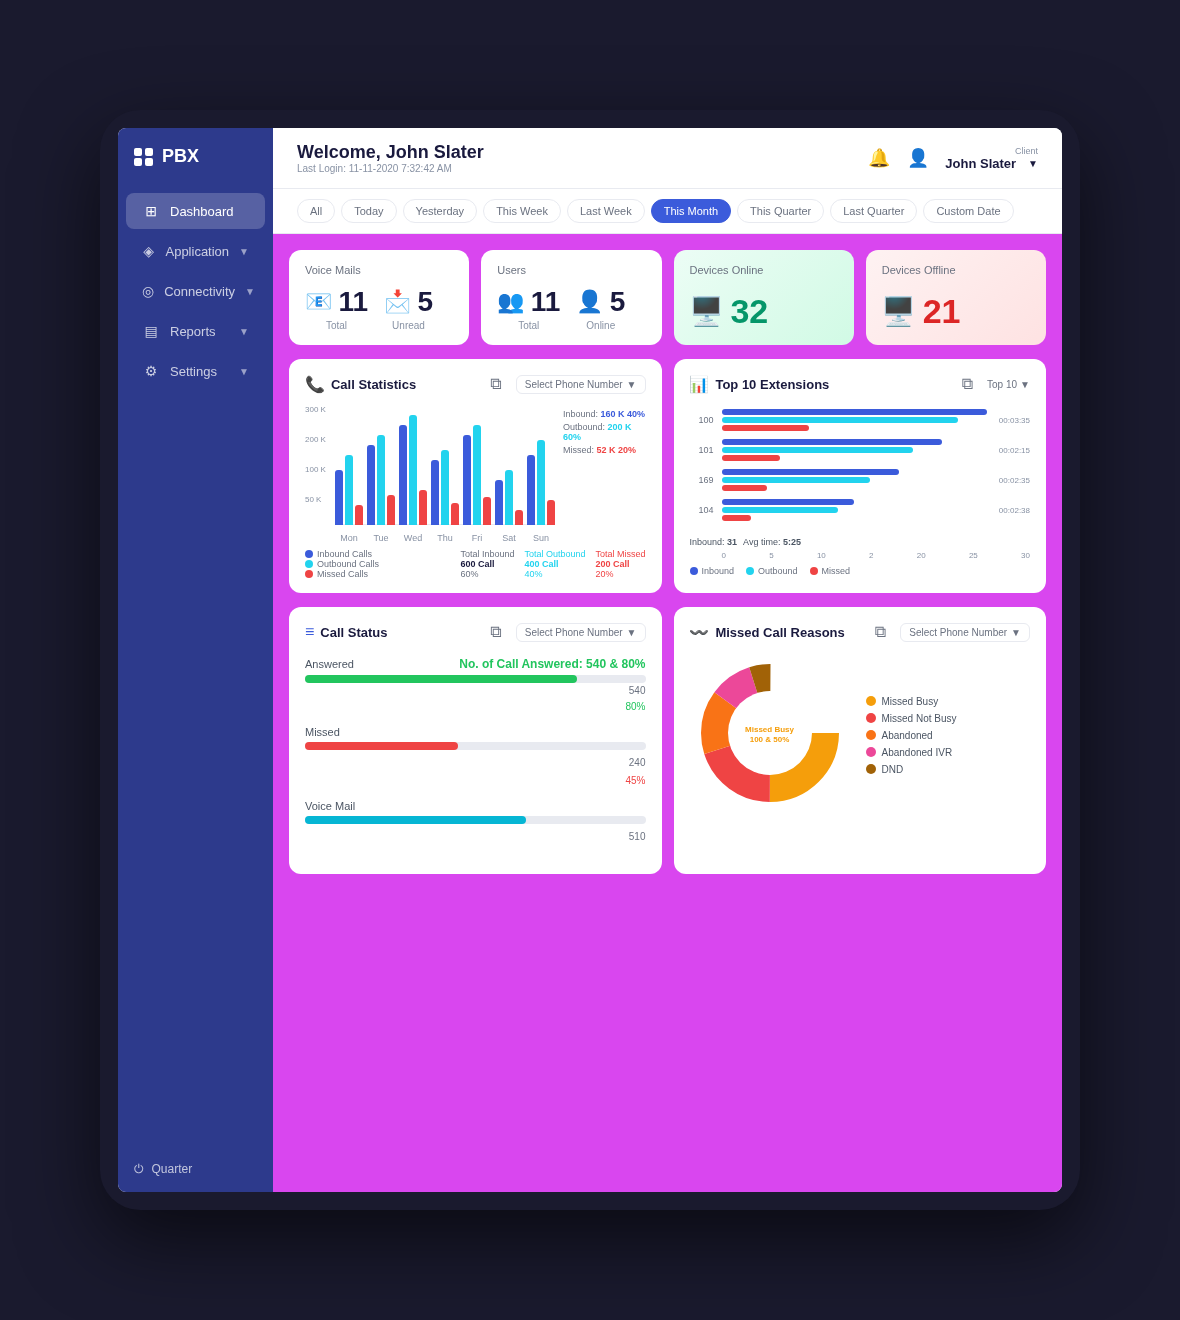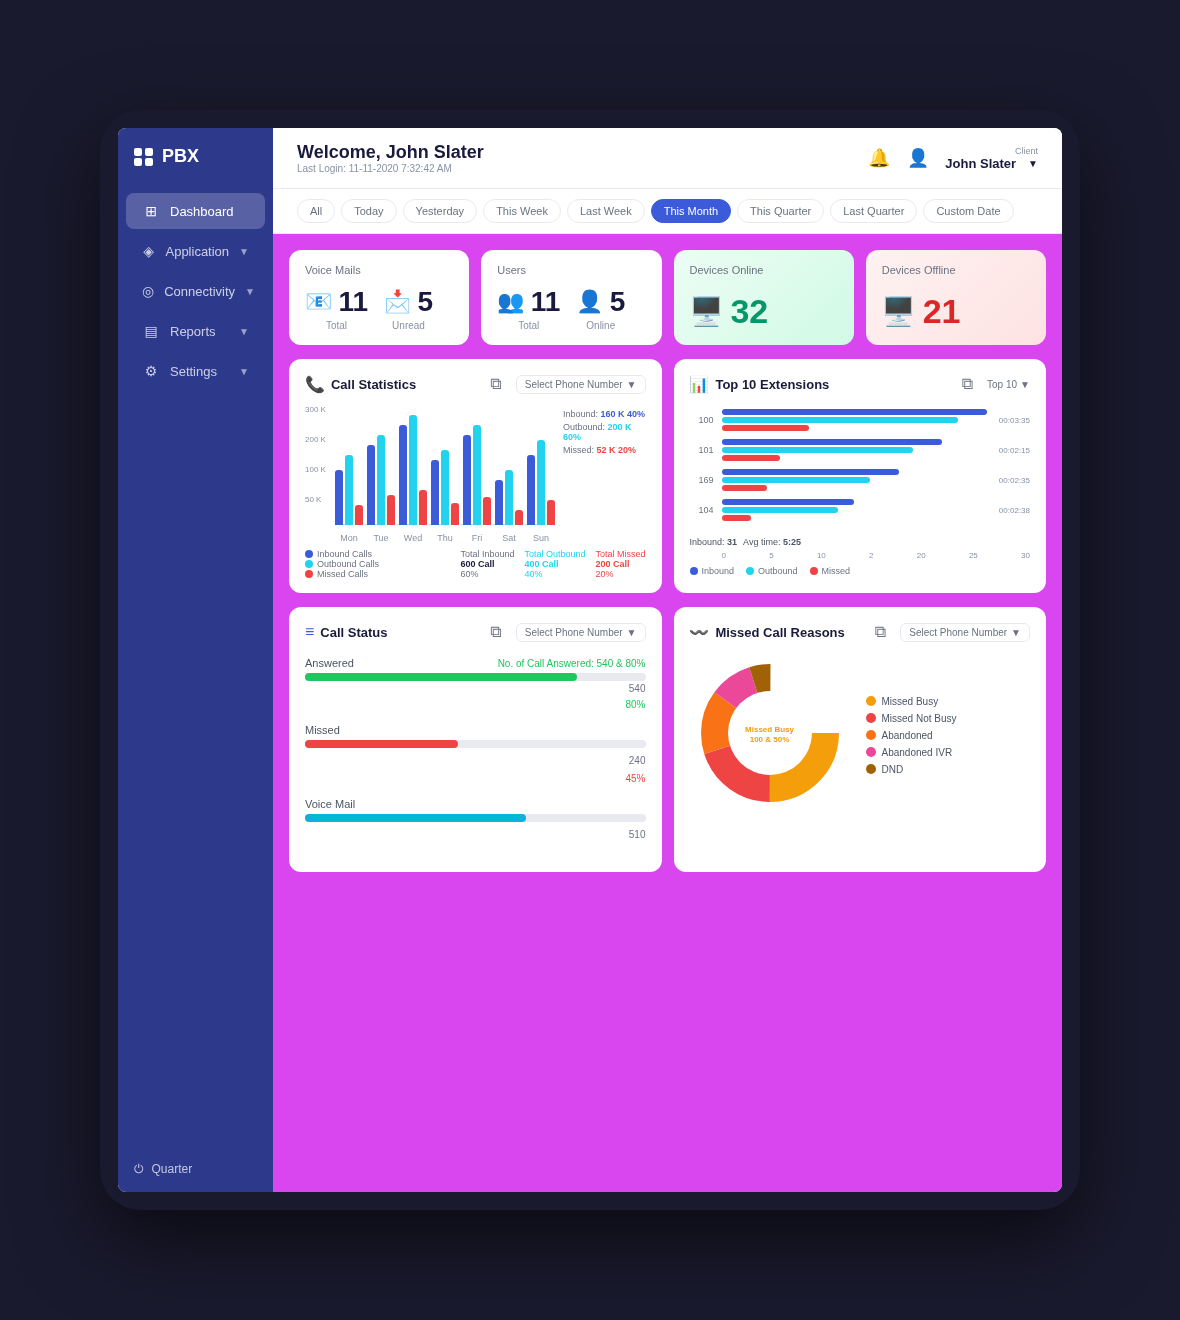--- a/index.html
+++ b/index.html
@@ -477,23 +477,23 @@
       margin-bottom: 4px;
     }
 
     .call-status-name {
       font-size: 11px;
       color: #4b5563;
       font-weight: 500;
     }
 
     .call-status-detail {
-      font-size: 10px;
+      font-size: 12px;
       color: #22c55e;
-      font-weight: 400;
+      font-weight: 700;
     }
 
     .progress-bar-bg {
       height: 8px;
       background: #e8eaf0;
       border-radius: 4px;
       margin-bottom: 2px;
     }
 
     .progress-bar-fill {

